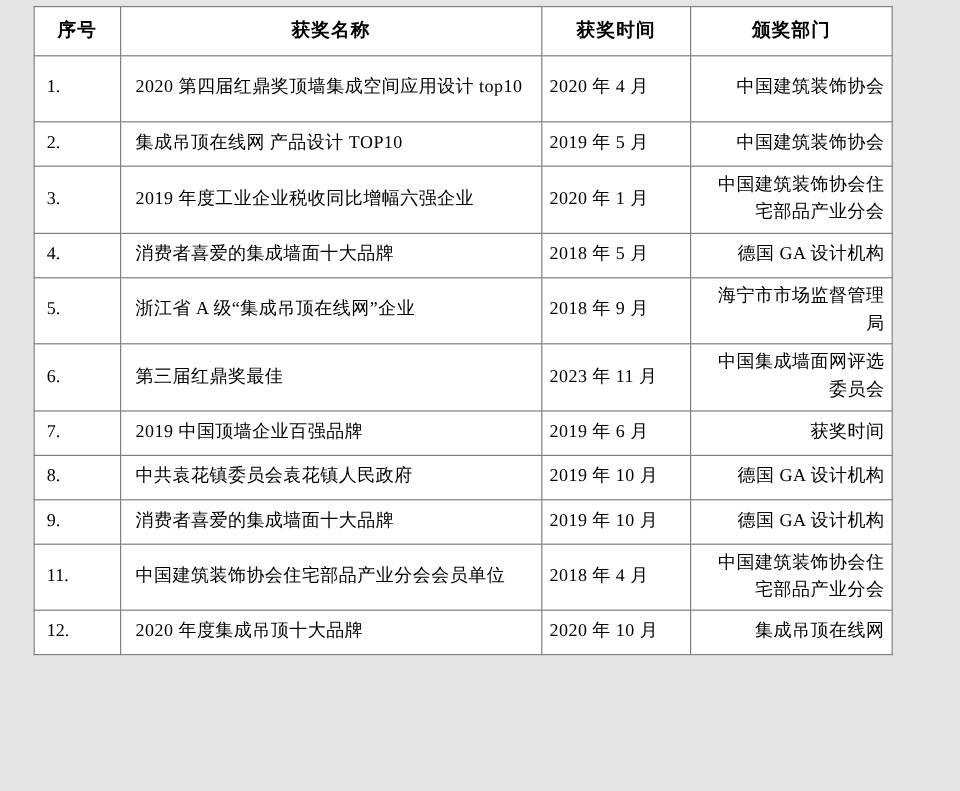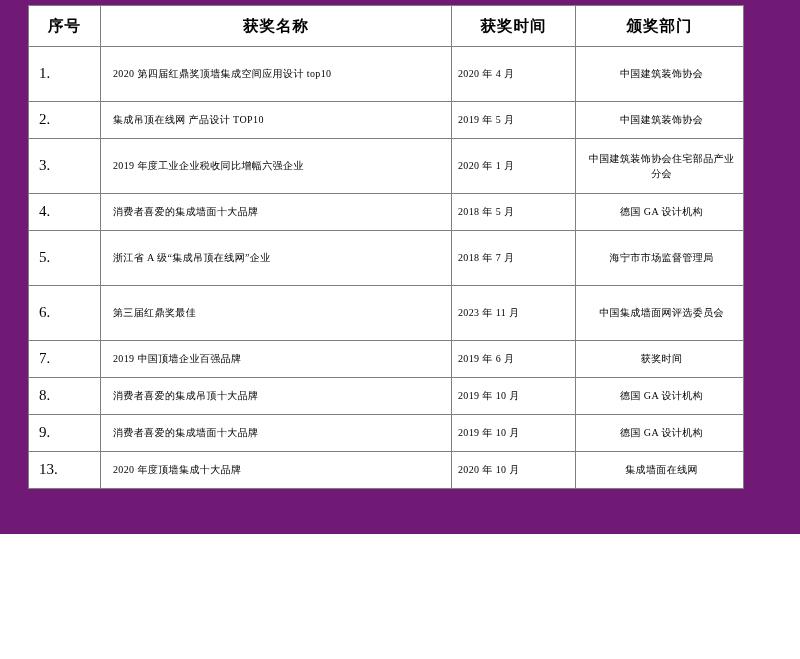--- a/index.html
+++ b/index.html
@@ -10,37 +10,37 @@
   body {
     width: 800px;
     height: 659px;
     font-family: "Liberation Serif", "DejaVu Serif", serif;
     color: #000000;
     overflow: hidden;
   }
   .page {
     position: relative;
     width: 800px;
-    height: 534px;
-    background: #701a75;
+    height: 659px;
+    background: #e5e5e5;
   }
   .awards-table {
     position: absolute;
     left: 28px;
     top: 5px;
     width: 716px;
     border-collapse: collapse;
     table-layout: fixed;
     background: #ffffff;
   }
   .awards-table th,
   .awards-table td {
     border: 1px solid #7f7f7f;
     padding: 4px 6px;
-    font-size: 10px;
+    font-size: 15px;
     line-height: 1.55;
     vertical-align: middle;
   }
   .awards-table th {
     text-align: center;
     font-weight: bold;
     font-size: 15.5px;
     padding: 8px 4px;
     letter-spacing: 1px;
   }
@@ -58,21 +58,21 @@
   td.name {
     text-align: left;
     padding-left: 12px;
     letter-spacing: 0.4px;
   }
   td.date {
     text-align: left;
     letter-spacing: 0.4px;
   }
   td.dept {
-    text-align: center;
+    text-align: right;
     padding-left: 10px;
     letter-spacing: 0.4px;
   }
   .r-tall td { height: 46px; }
   .r-short td { height: 28px; }
 </style>
 </head>
 <body>
 
 <div class="page">
@@ -112,48 +112,54 @@
       </tr>
       <tr class="r-short">
         <td class="idx">4.</td>
         <td class="name">消费者喜爱的集成墙面十大品牌</td>
         <td class="date">2018 年 5 月</td>
         <td class="dept">德国 GA 设计机构</td>
       </tr>
       <tr class="r-tall">
         <td class="idx">5.</td>
         <td class="name">浙江省 A 级“集成吊顶在线网”企业</td>
-        <td class="date">2018 年 7 月</td>
+        <td class="date">2018 年 9 月</td>
         <td class="dept">海宁市市场监督管理局</td>
       </tr>
       <tr class="r-tall">
         <td class="idx">6.</td>
         <td class="name">第三届红鼎奖最佳</td>
         <td class="date">2023 年 11 月</td>
         <td class="dept">中国集成墙面网评选委员会</td>
       </tr>
       <tr class="r-short">
         <td class="idx">7.</td>
         <td class="name">2019 中国顶墙企业百强品牌</td>
         <td class="date">2019 年 6 月</td>
         <td class="dept">获奖时间</td>
       </tr>
       <tr class="r-short">
         <td class="idx">8.</td>
-        <td class="name">消费者喜爱的集成吊顶十大品牌</td>
+        <td class="name">中共袁花镇委员会袁花镇人民政府</td>
         <td class="date">2019 年 10 月</td>
         <td class="dept">德国 GA 设计机构</td>
       </tr>
       <tr class="r-short">
         <td class="idx">9.</td>
         <td class="name">消费者喜爱的集成墙面十大品牌</td>
         <td class="date">2019 年 10 月</td>
         <td class="dept">德国 GA 设计机构</td>
       </tr>
+      <tr class="r-tall">
+        <td class="idx">11.</td>
+        <td class="name">中国建筑装饰协会住宅部品产业分会会员单位</td>
+        <td class="date">2018 年 4 月</td>
+        <td class="dept">中国建筑装饰协会住宅部品产业分会</td>
+      </tr>
       <tr class="r-short">
-        <td class="idx">13.</td>
-        <td class="name">2020 年度顶墙集成十大品牌</td>
+        <td class="idx">12.</td>
+        <td class="name">2020 年度集成吊顶十大品牌</td>
         <td class="date">2020 年 10 月</td>
-        <td class="dept">集成墙面在线网</td>
+        <td class="dept">集成吊顶在线网</td>
       </tr>
     </tbody>
   </table>
 </div>
 
 </body></html>

